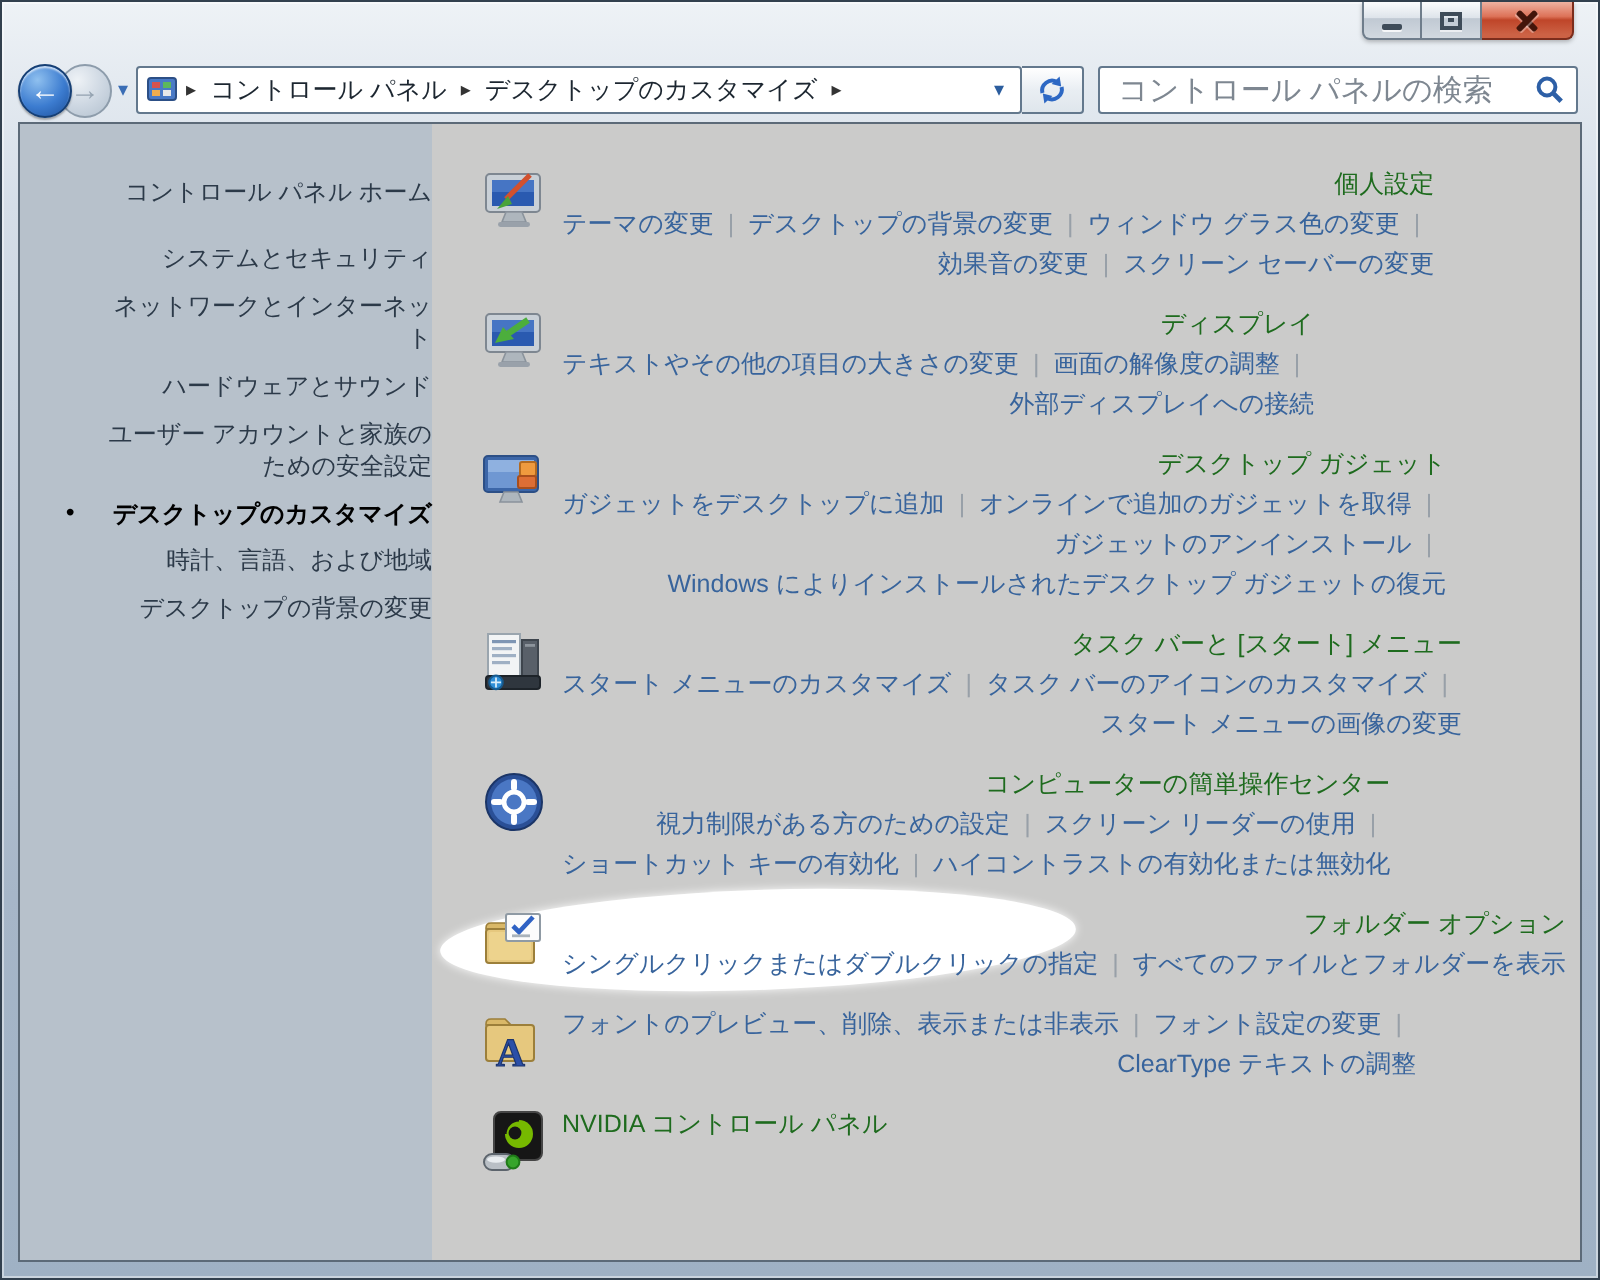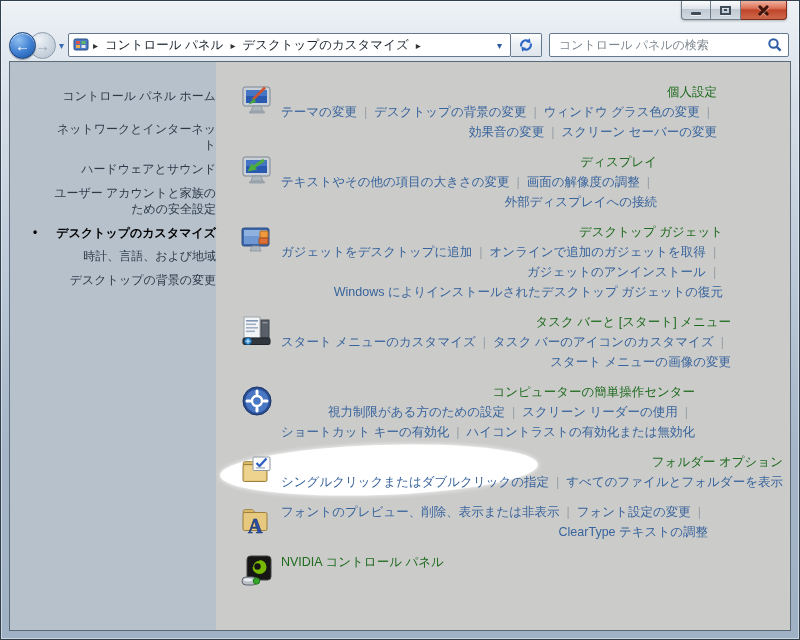--- a/index.html
+++ b/index.html
@@ -42,21 +42,21 @@
   .nav-chevron { color:#3a6db5; font-size:10px; margin:0 4px 0 3px; flex:none; }
   .addressbar { flex:1; height:24px; background:#fff; border:1px solid #63788d; border-radius:2px;
     display:flex; align-items:center; padding:0 3px 0 4px; font-size:12.5px; color:#1c2630; min-width:0; }
   .crumb-label { padding:2px 3px; white-space:nowrap; cursor:default; }
   .crumb-sep { font-size:10px; color:#333; padding:0 4px; }
   .addr-dd { margin-left:auto; color:#2b5d9e; font-size:10px; padding:0 5px; }
   .refresh-btn { width:31px; height:24px; border:1px solid #63788d; border-left:none; border-radius:0 2px 2px 0;
     background:linear-gradient(#ffffff,#e9eef3 50%,#dfe6ec); display:flex; align-items:center; justify-content:center; flex:none; }
   .searchbox { width:240px; height:24px; background:#fff; border:1px solid #63788d; border-radius:2px;
     display:flex; align-items:center; padding:0 5px 0 7px; margin-left:7px; flex:none; }
-  .searchbox input { border:none; outline:none; flex:1; min-width:0; font-size:12px; color:#333;
+  .searchbox input { border:none; outline:none; flex:1; min-width:0; font-size:15px; color:#333;
     background:transparent; font-family:"Liberation Sans","DejaVu Sans",sans-serif; }
   .searchbox input::placeholder { color:#7e8791; opacity:1; }
 
   
   .content { position:absolute; left:8px; right:8px; top:60px; bottom:8px;
     border:1px solid #5c6a78; display:flex; overflow:hidden; background:#cbcbca;text-align:right; }
   .sidebar { width:206px; flex:none; background:#b7c1cb; padding:26px 0 0 38px;
     font-size:12px; color:#2c3a49; position:relative; }
   .side-home { margin-bottom:17px; line-height:16px; cursor:pointer; width:168px; }
   .side-item { margin-bottom:8px; line-height:16px; position:relative; cursor:pointer; width:168px; }
@@ -140,20 +140,21 @@
         <circle cx="6.5" cy="6.5" r="4.2" fill="none" stroke="#2d5fa6" stroke-width="2"></circle>
         <line x1="9.8" y1="9.8" x2="13.6" y2="13.6" stroke="#2d5fa6" stroke-width="2.4"></line>
       </svg>
     </div>
   </div>
 
   <div class="content">
     <div class="sidebar">
       <div class="side-home">コントロール パネル ホーム</div>
       <div id="sidebar-items">
+          <div class="side-item"><span>システムとセキュリティ</span></div>
           <div class="side-item"><span>ネットワークとインターネット</span></div>
           <div class="side-item"><span>ハードウェアとサウンド</span></div>
           <div class="side-item"><span>ユーザー アカウントと家族のための安全設定</span></div>
           <div class="side-item selected"><span class="bullet">•</span><span>デスクトップのカスタマイズ</span></div>
           <div class="side-item"><span>時計、言語、および地域</span></div>
           <div class="side-item"><span>デスクトップの背景の変更</span></div>
         </div>
     </div>
     <div class="main">
       <div id="sections">

